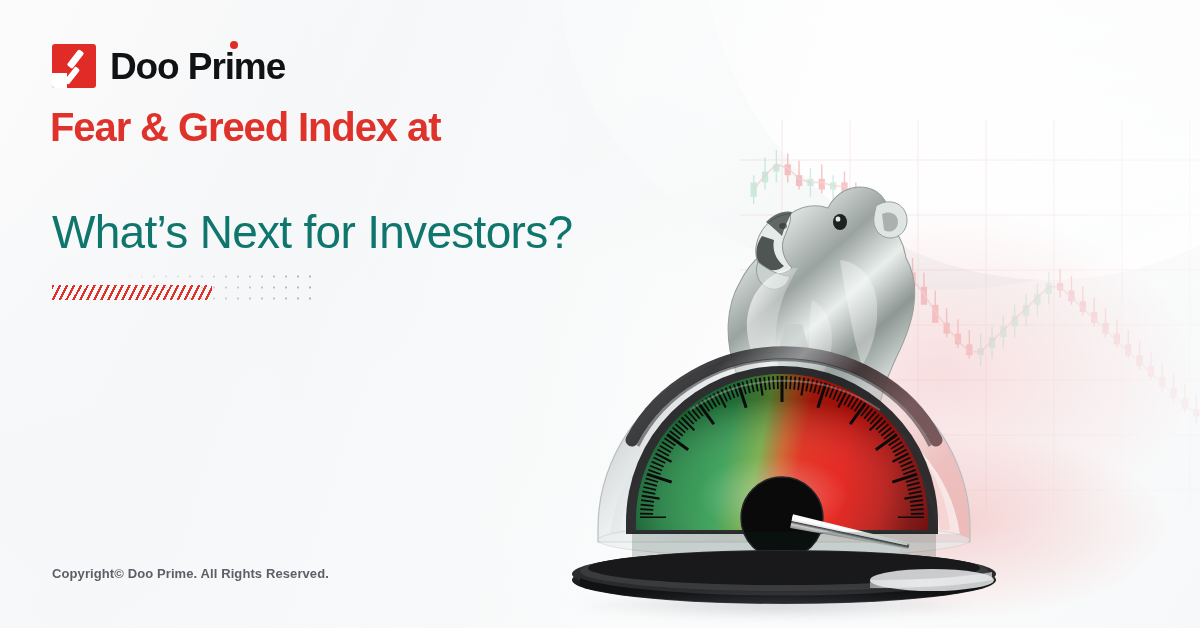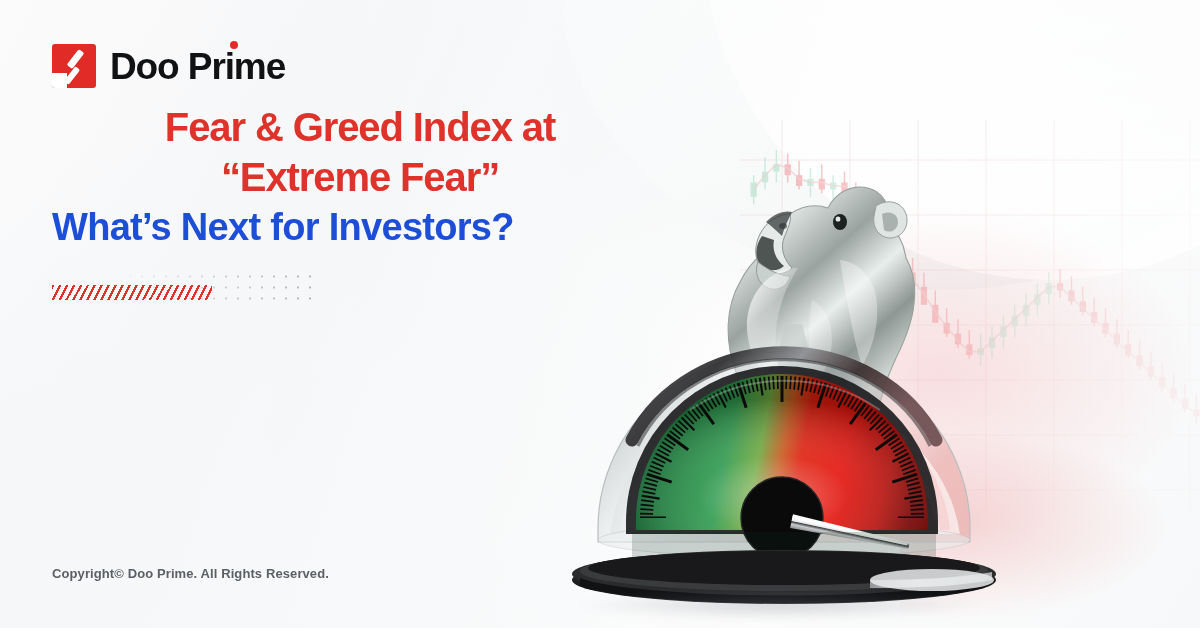--- a/index.html
+++ b/index.html
@@ -121,35 +121,34 @@
     right:47px; top:-3px;
     width:8px; height:8px;
     border-radius:50%;
     background:#E02B26;
   }
 
   
   .headline {
     position:absolute; left:50px; top:103px;
     width:620px;
-    text-align:center;
   }
   .h-line {
     color:#DE322B;
     font-size:40px;
     font-weight:800;
     letter-spacing:-1.1px;
     line-height:1.24;
     white-space:nowrap;
   }
   .subhead {
     position:absolute; left:52px; top:205px;
-    color:#1d4ed8;
-    font-size:38px;
-    font-weight:700;
+    color:#0f766e;
+    font-size:46px;
+    font-weight:400;
     letter-spacing:-.7px;
     line-height:1.2;
     white-space:nowrap;
   }
 
   
   .decor {
     position:absolute; left:52px; top:271px;
     width:266px; height:38px;
   }
@@ -336,21 +335,20 @@
   <div class="logo-row">
     <div class="logo-mark">
       <span class="logo-notch"></span>
     </div>
     <div class="logo-word">Doo Prime</div>
     <span class="logo-dot"></span>
   </div>
 
   <div class="headline">
     <div class="h-line">Fear &amp; Greed Index at</div>
-    <div class="h-line">“Extreme Fear”</div>
   </div>
   <div class="subhead">What’s Next for Investors?</div>
 
   <div class="decor">
     <div class="dotgrid"></div>
     <div class="hatch"></div>
   </div>
 
   <div class="copyright">Copyright© Doo Prime. All Rights Reserved.</div>
 

